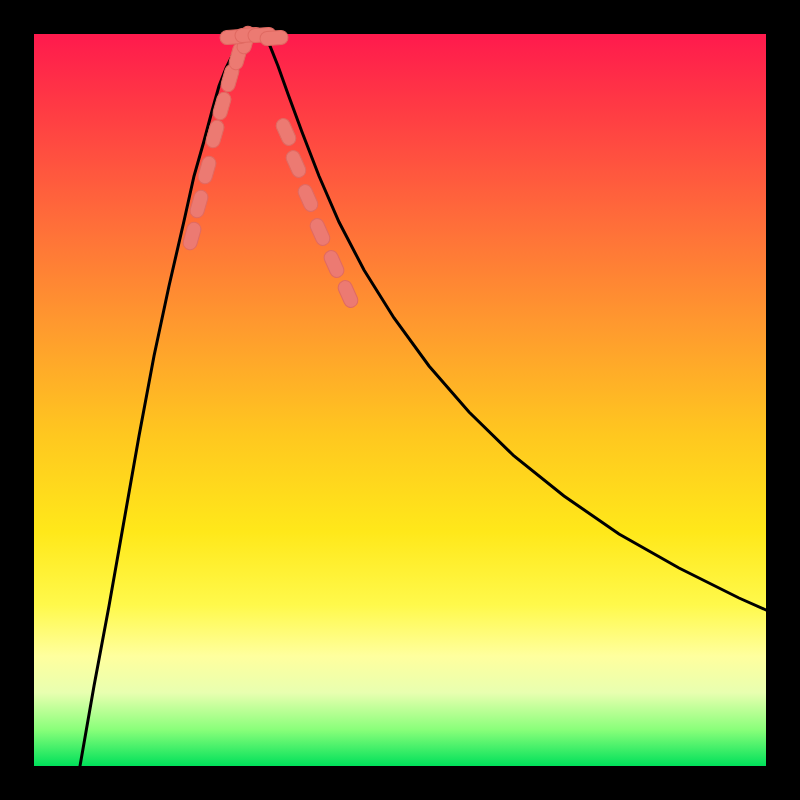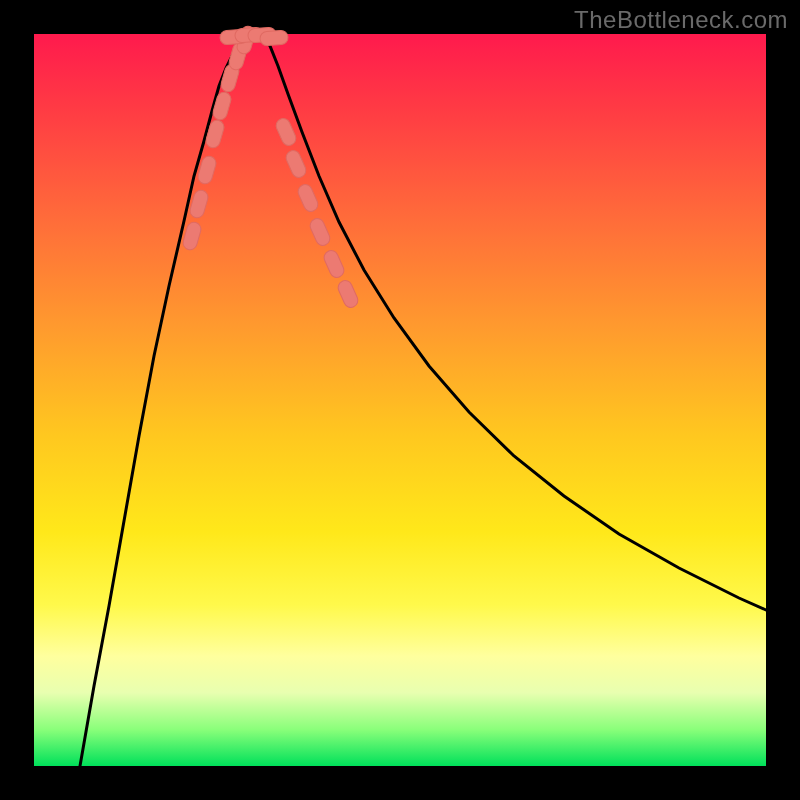--- a/index.html
+++ b/index.html
@@ -118,14 +118,13 @@
           </g>
           <g transform="translate(228 1) rotate(86)">
             <rect x="-7" y="-14" width="14" height="28" rx="7" ry="7" fill="#ec7a72" stroke="#e06a62" stroke-width="1"></rect>
           </g>
           <g transform="translate(240 4) rotate(86)">
             <rect x="-7" y="-14" width="14" height="28" rx="7" ry="7" fill="#ec7a72" stroke="#e06a62" stroke-width="1"></rect>
           </g>
         </g>
     </svg>
   </div>
-  <div class="watermark">TheBottleneck.com</div>
 </div>
 
 </body></html>

